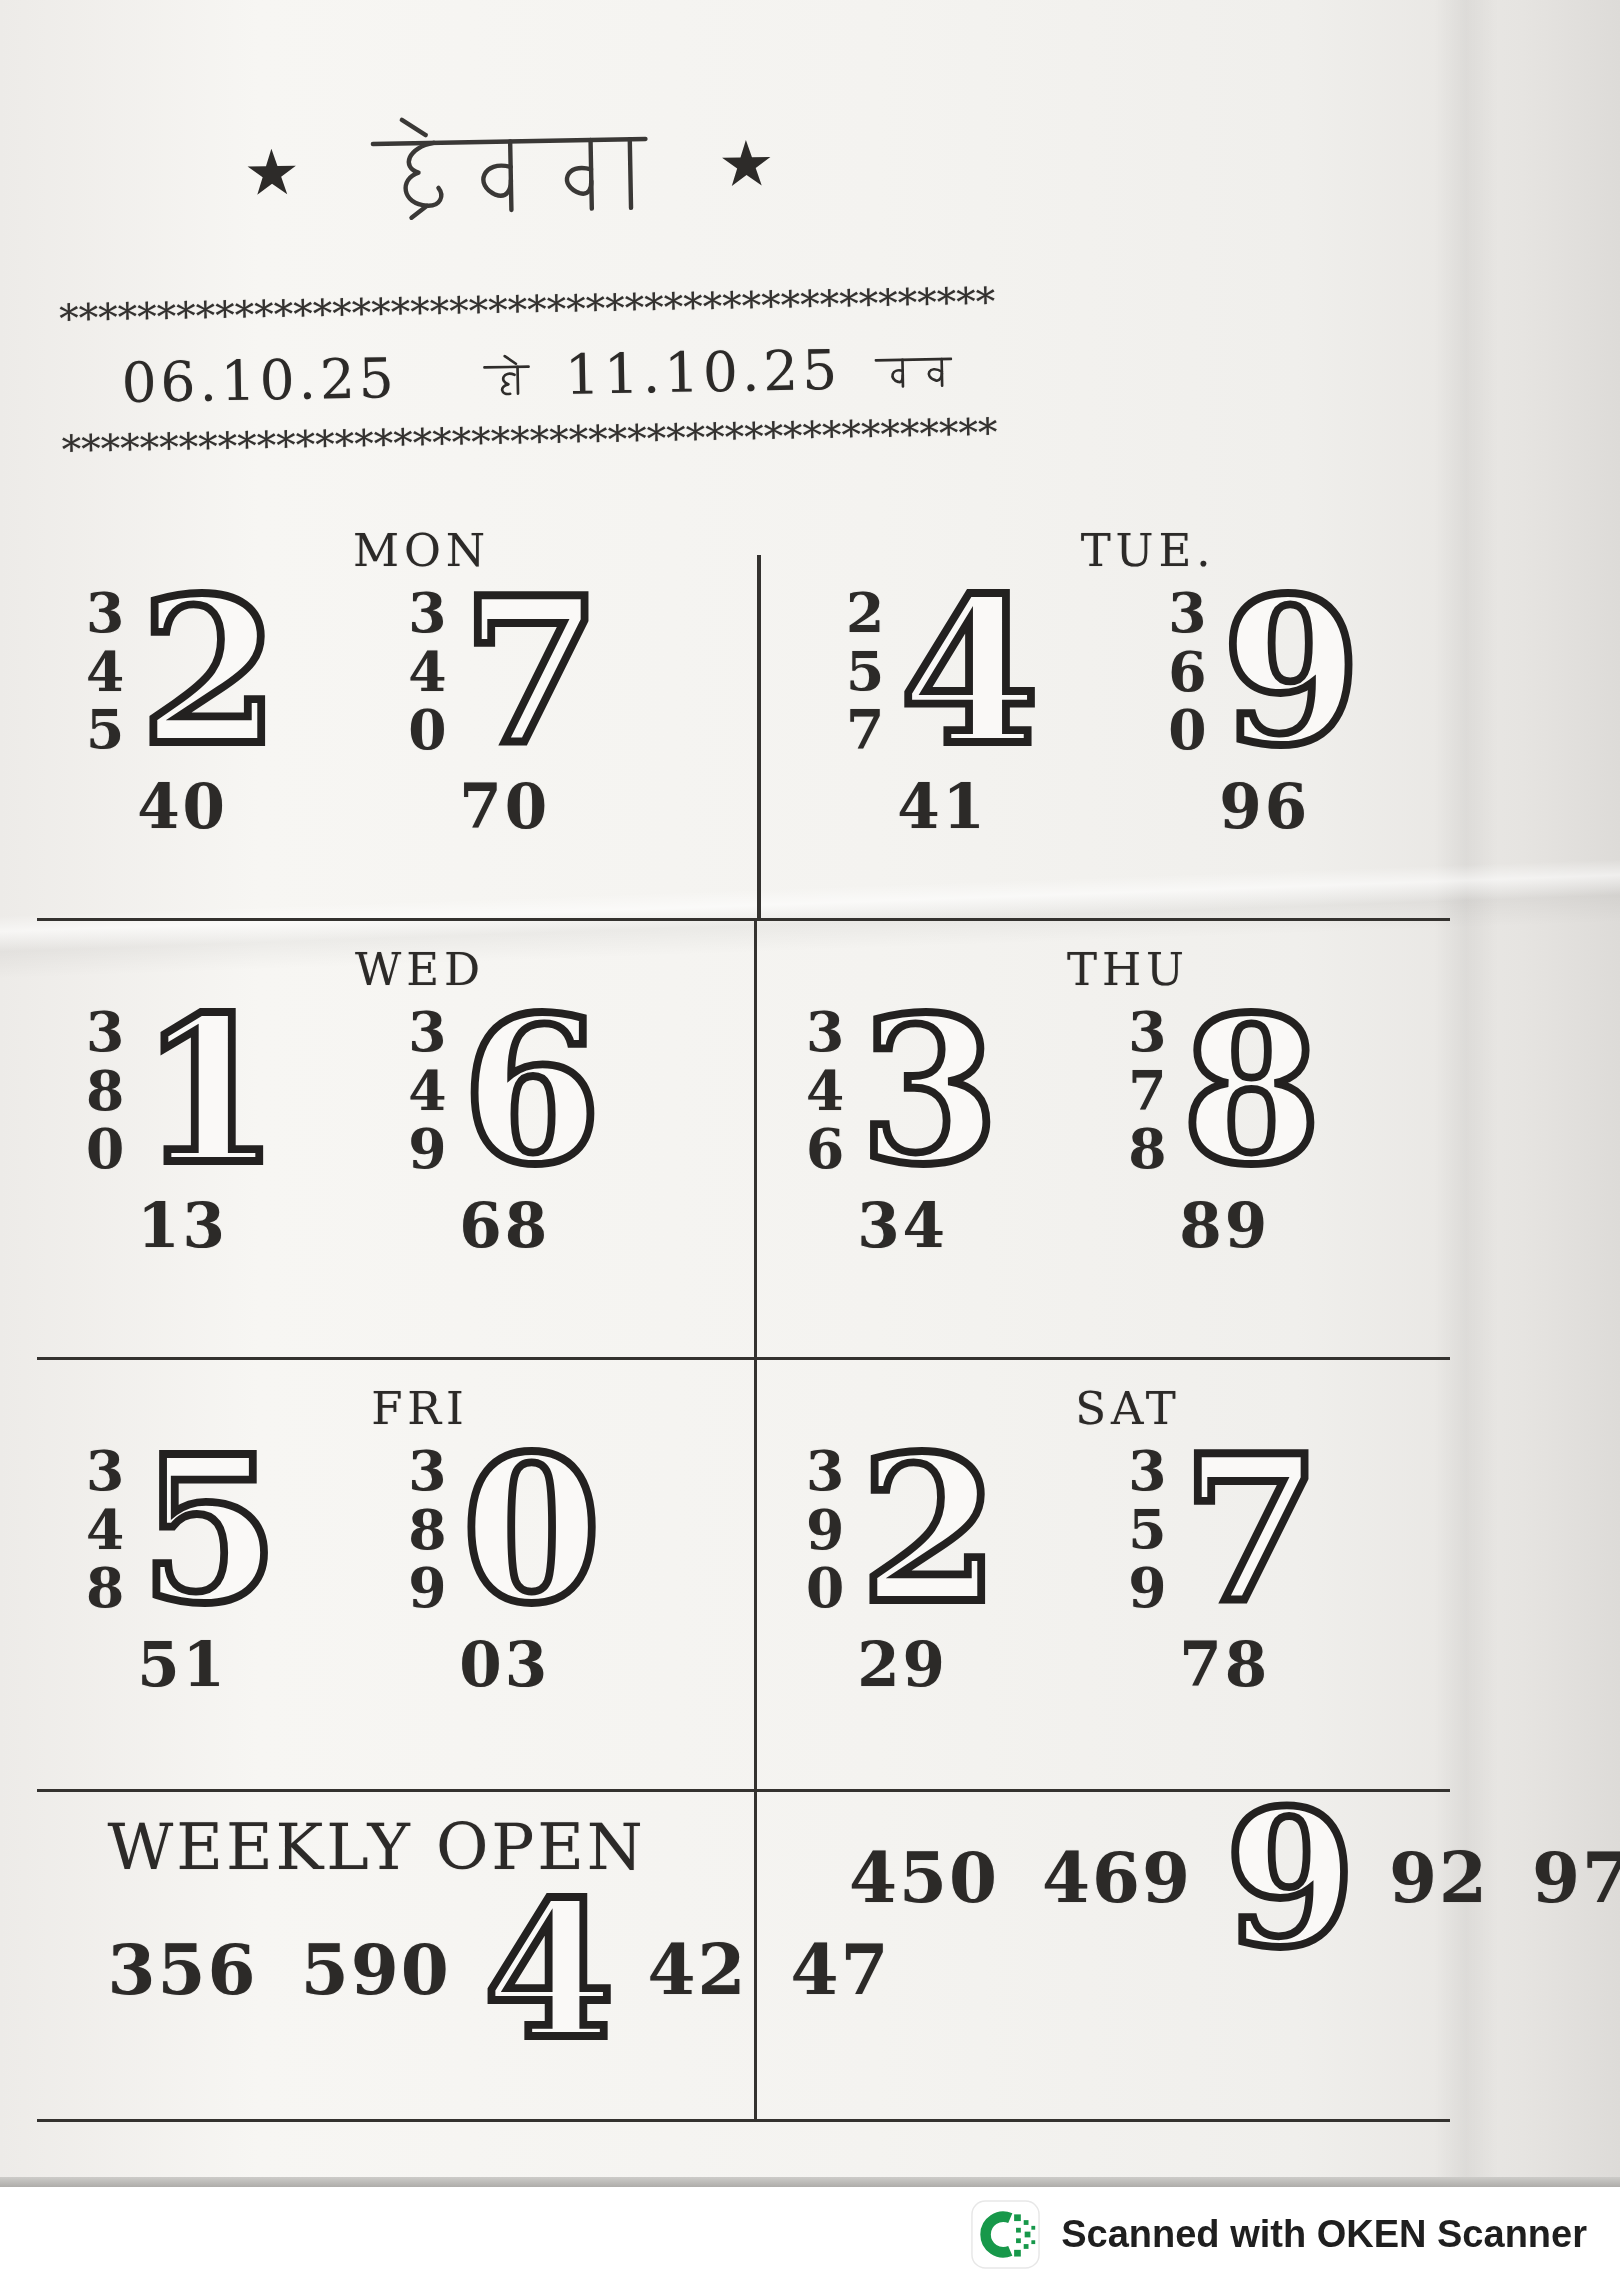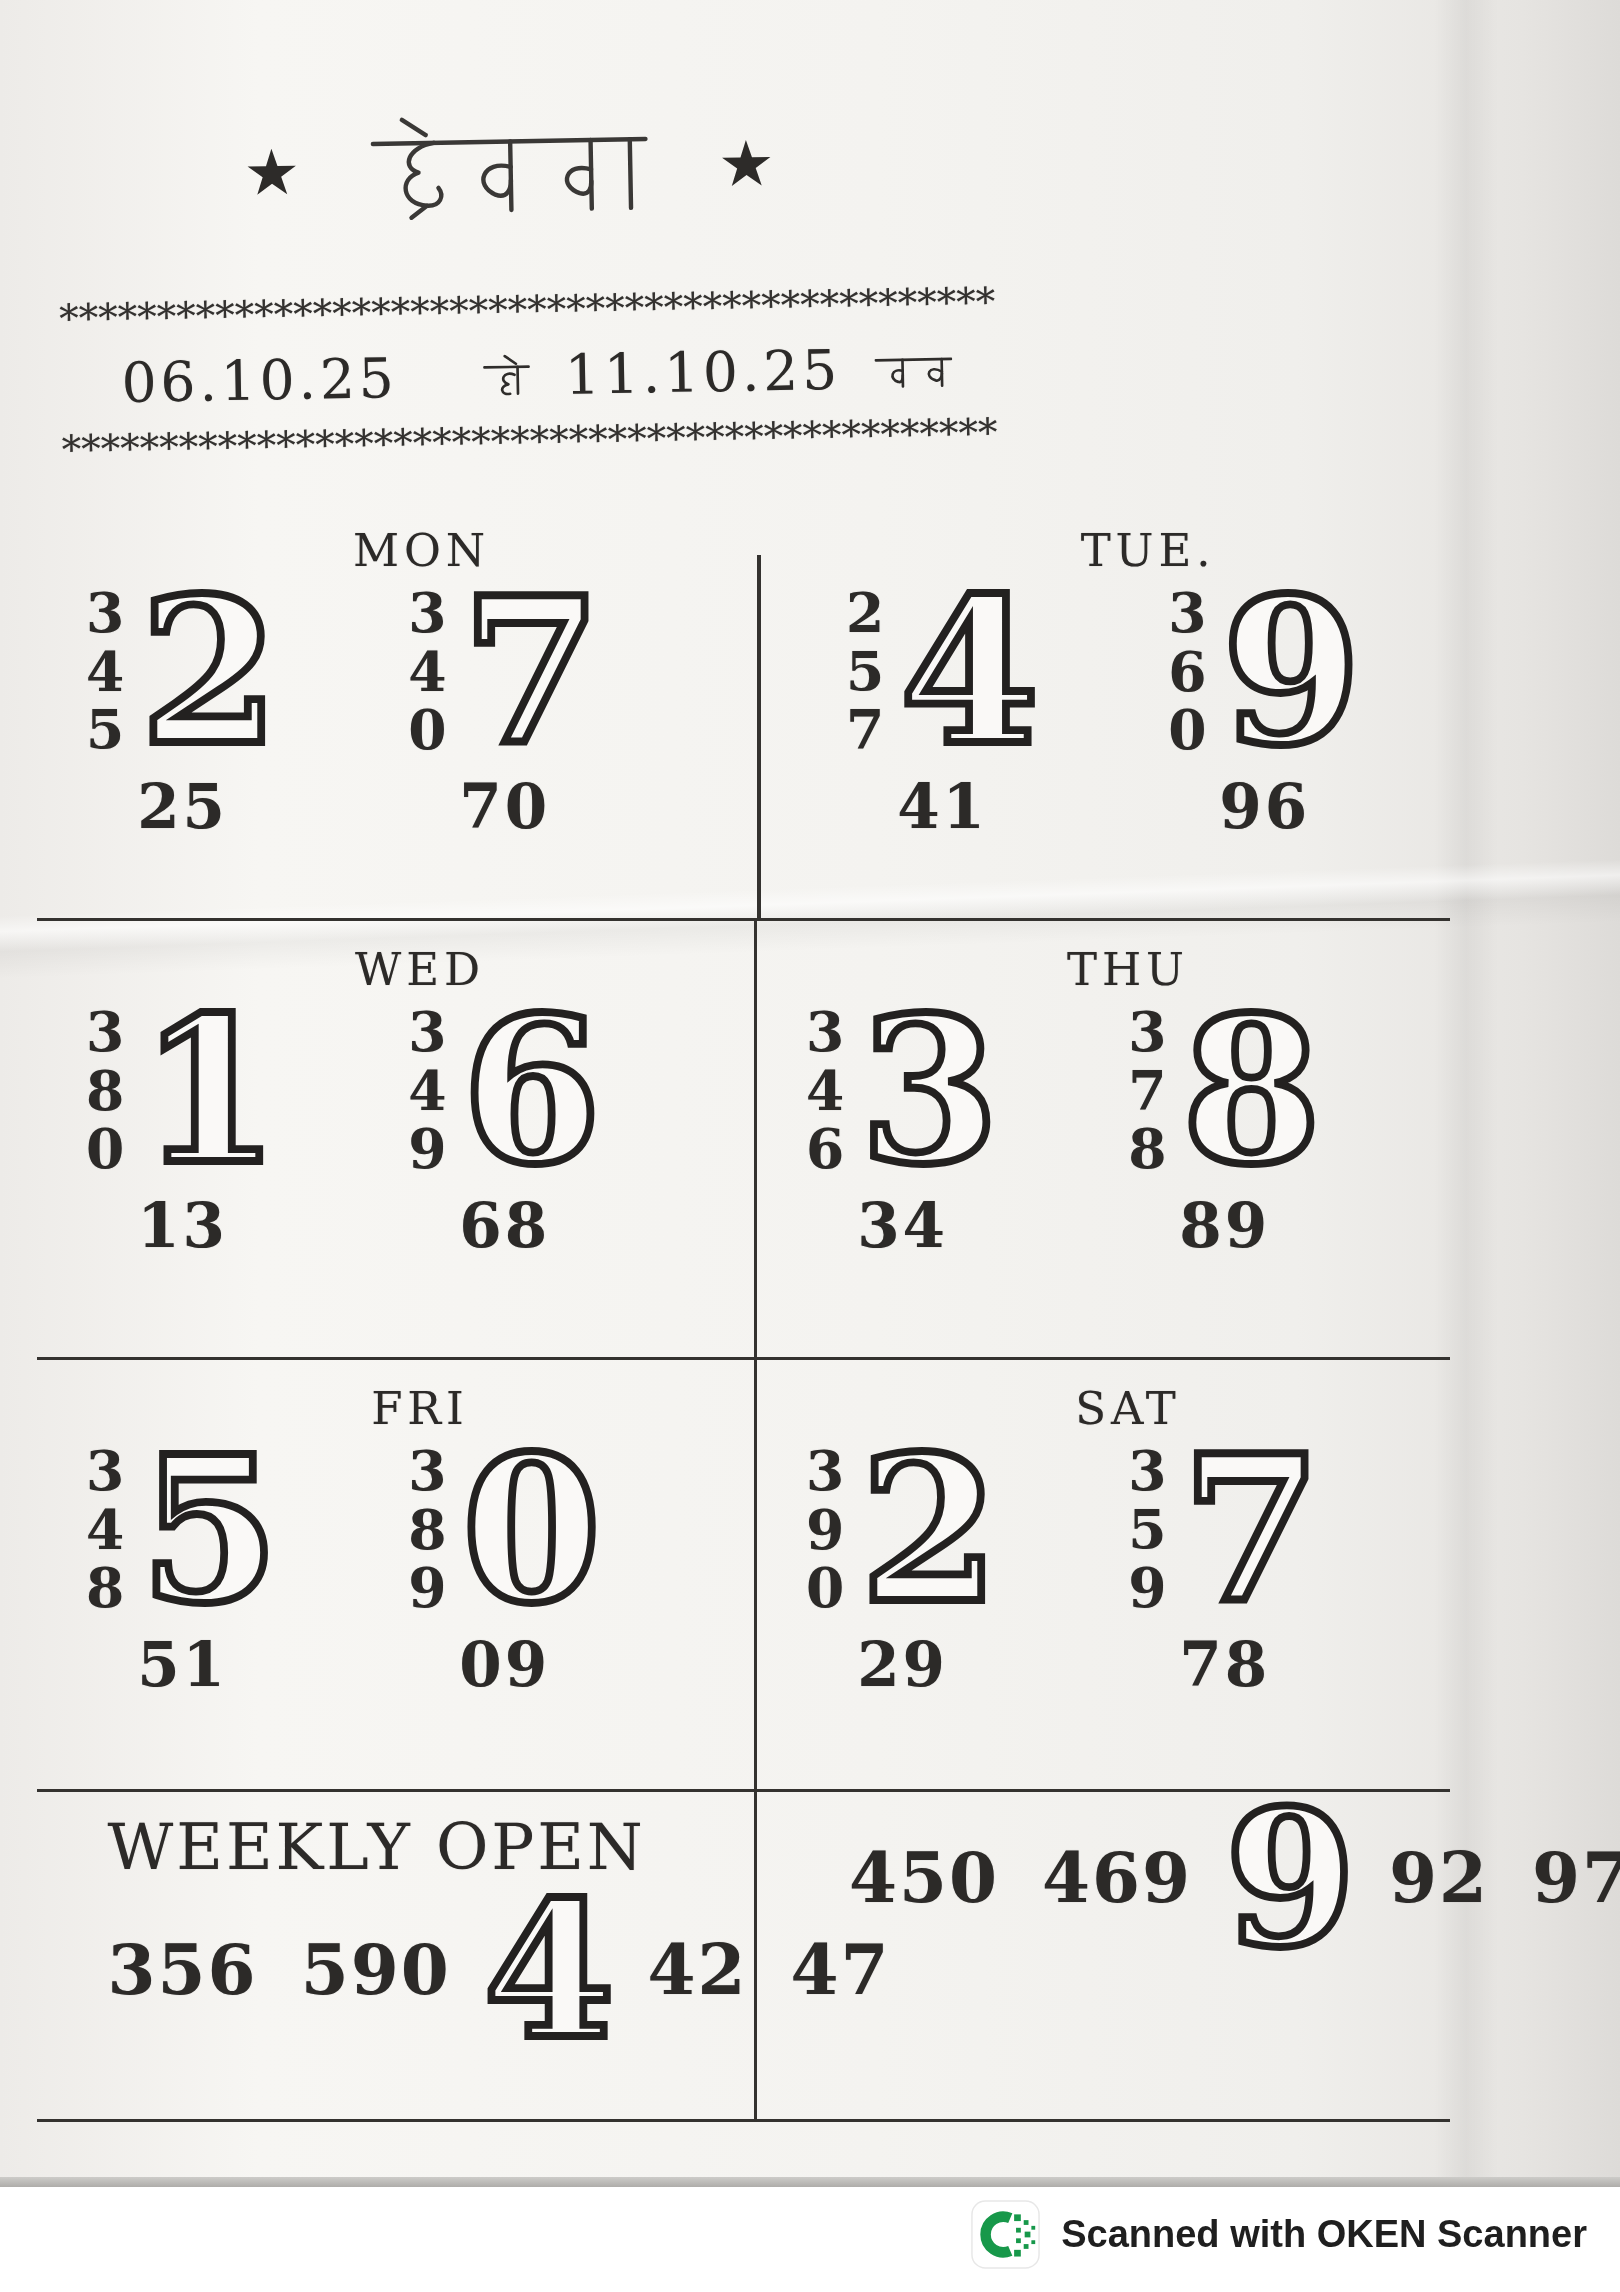--- a/index.html
+++ b/index.html
@@ -119,21 +119,21 @@
           <div class="groups">
             <div class="group">
               <div class="gtop">
                 <div class="dcol">
                   <span>3</span>
                   <span>4</span>
                   <span>5</span>
                 </div>
                 <div class="big">2</div>
               </div>
-              <div class="result">25</div>
+              <div class="result">40</div>
             </div>
             <div class="group">
               <div class="gtop">
                 <div class="dcol">
                   <span>3</span>
                   <span>4</span>
                   <span>0</span>
                 </div>
                 <div class="big">7</div>
               </div>
@@ -244,21 +244,21 @@
             </div>
             <div class="group">
               <div class="gtop">
                 <div class="dcol">
                   <span>3</span>
                   <span>8</span>
                   <span>9</span>
                 </div>
                 <div class="big">0</div>
               </div>
-              <div class="result">09</div>
+              <div class="result">03</div>
             </div>
           </div>
         </div>
         <div class="cell rightc">
           <div class="day-title">SAT</div>
           <div class="groups">
             <div class="group">
               <div class="gtop">
                 <div class="dcol">
                   <span>3</span>

